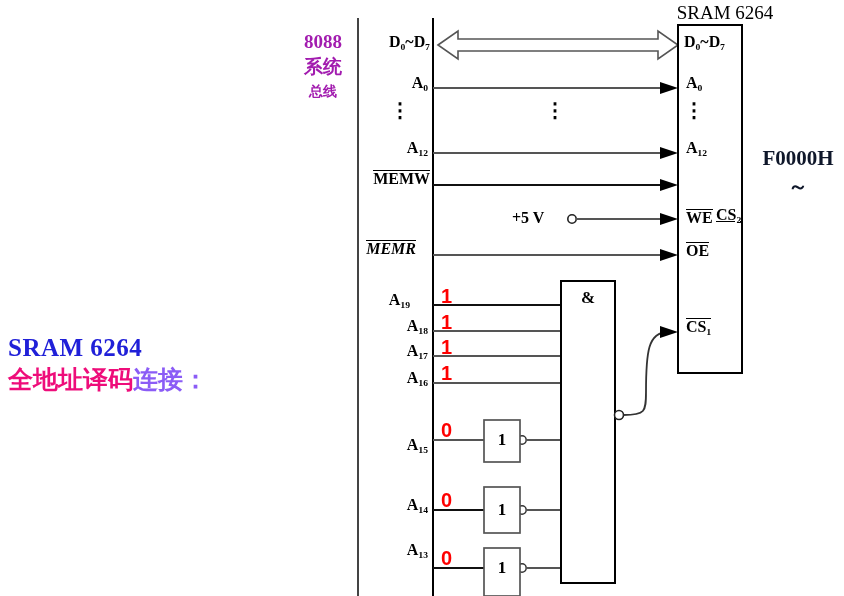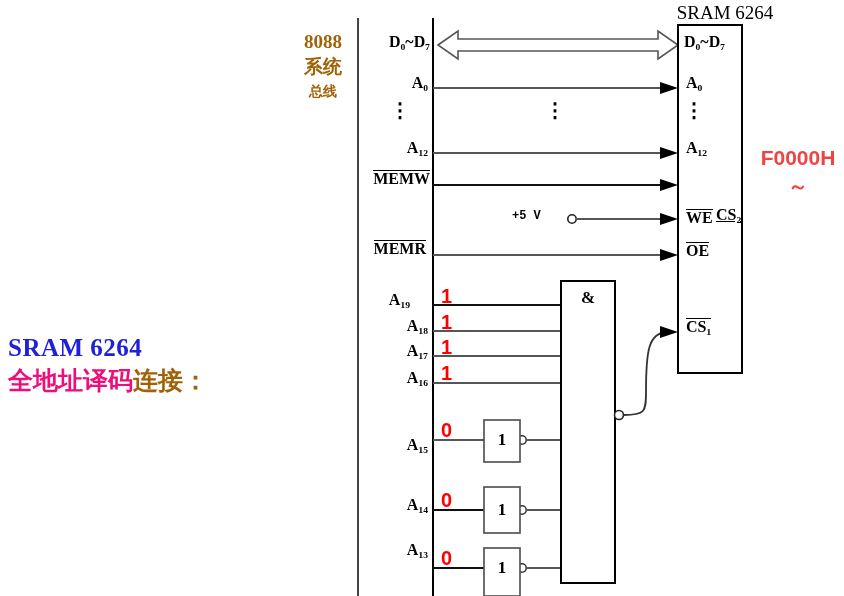--- a/index.html
+++ b/index.html
@@ -8,21 +8,21 @@
     font-family:"Liberation Serif",serif;overflow:hidden;
   }
   .stage{position:absolute;left:0;top:0;width:844px;height:596px;}
   svg.wires{position:absolute;left:0;top:0;width:844px;height:596px;}
 
   .lbl{position:absolute;white-space:nowrap;}
 
   
   .bus-title{
     left:293px;top:29px;width:60px;text-align:center;
-    font-family:"Liberation Serif",serif;font-weight:bold;font-size:19px;color:#a16207;
+    font-family:"Liberation Serif",serif;font-weight:bold;font-size:19px;color:#a21caf;
     line-height:25px;
   }
   .bus-title div{letter-spacing:0px;}
 
   
   .sig{
     font-family:"Liberation Serif",serif;font-weight:bold;font-size:16px;color:#000;
     text-align:right;
   }
   .ovl{border-top:1.6px solid #000;padding-top:0px;display:inline-block;line-height:1.0;}
@@ -33,47 +33,47 @@
     text-align:left;
   }
 
   .chip-title{
     left:645px;top:2px;width:160px;text-align:center;
     font-family:"Liberation Serif",serif;font-size:19px;color:#000;
   }
 
   .addr-range{
     left:752px;top:143px;width:92px;text-align:center;
-    font-family:Liberation Sans, sans-serif;font-weight:bold;font-size:21px;
-    color:#ef4444;line-height:30px;
+    font-family:Liberation Serif, serif;font-weight:bold;font-size:21px;
+    color:#0f172a;line-height:30px;
   }
   .addr-range .tilde{font-size:20px;display:block;line-height:26px;}
 
   .caption{
     left:8px;top:332px;width:280px;
     font-weight:bold;line-height:32px;
   }
   .caption .l1{
     font-family:"Liberation Serif",serif;font-size:25px;color:#2020d8;letter-spacing:0.5px;
   }
   .caption .l2{font-size:25px;}
   .caption .cn-a{color:#ee0d7a;font-family:"DejaVu Sans",sans-serif;font-weight:bold;}
-  .caption .cn-b{color:#a16207;font-family:Liberation Sans, sans-serif;font-weight:bold;}
+  .caption .cn-b{color:#8b5cf6;font-family:Liberation Serif, serif;font-weight:bold;}
 
   .bit{
     font-family:"Liberation Sans",sans-serif;font-weight:bold;font-size:20px;color:#fe0000;
   }
   .gate-amp{
     font-family:"Liberation Serif",serif;font-weight:bold;font-size:17px;color:#000;
   }
   .inv-one{
     font-family:"Liberation Serif",serif;font-weight:bold;font-size:17px;color:#000;
   }
   .v5{
-    font-family:Liberation Mono, monospace;font-weight:bold;font-size:12px;color:#000;
+    font-family:Liberation Serif, serif;font-weight:bold;font-size:16px;color:#000;
   }
   .dots{
     font-family:"Liberation Serif",serif;font-weight:bold;font-size:17px;color:#000;
     letter-spacing:0px;line-height:5px;text-align:center;
   }
 </style>
 </head>
 <body>
 
 <div class="stage">
@@ -173,21 +173,21 @@
   </div>
 
   <div class="lbl sig" style="left:330px;top:139px;width:98px;">
     <span>A₁₂</span>
   </div>
 
   <div class="lbl sig" style="left:330px;top:170px;width:100px;">
     <span class="ovl">MEMW</span>
   </div>
 
-  <div class="lbl sig" style="left:326px;top:240px;width:100px;">
+  <div class="lbl sig" style="left:316px;top:240px;width:100px;font-style:italic;">
     <span class="ovl">MEMR</span>
   </div>
 
   <div class="lbl sig" style="left:312px;top:291px;width:98px;"><span>A₁₉</span></div>
   <div class="lbl sig" style="left:330px;top:317px;width:98px;"><span>A₁₈</span></div>
   <div class="lbl sig" style="left:330px;top:342px;width:98px;"><span>A₁₇</span></div>
   <div class="lbl sig" style="left:330px;top:369px;width:98px;"><span>A₁₆</span></div>
   <div class="lbl sig" style="left:330px;top:426px;width:98px;margin-top:10px;"><span>A₁₅</span></div>
   <div class="lbl sig" style="left:330px;top:496px;width:98px;"><span>A₁₄</span></div>
   <div class="lbl sig" style="left:330px;top:541px;width:98px;"><span>A₁₃</span></div>

